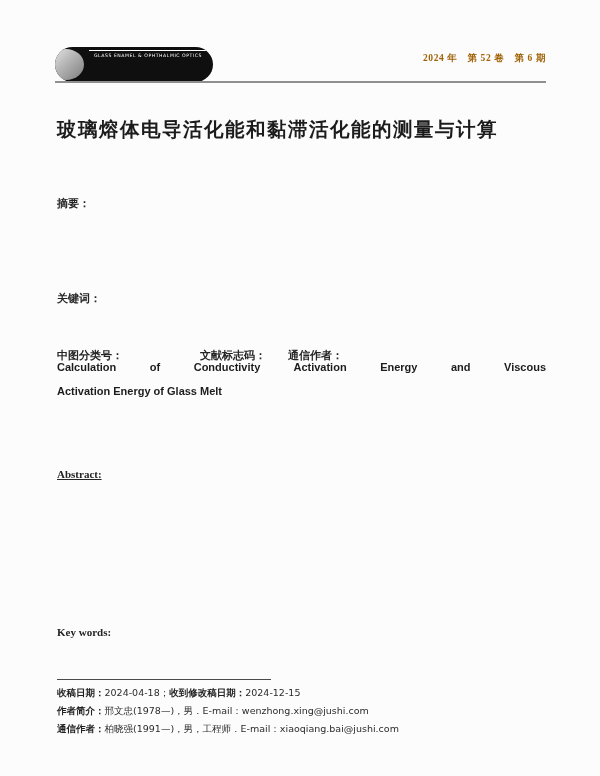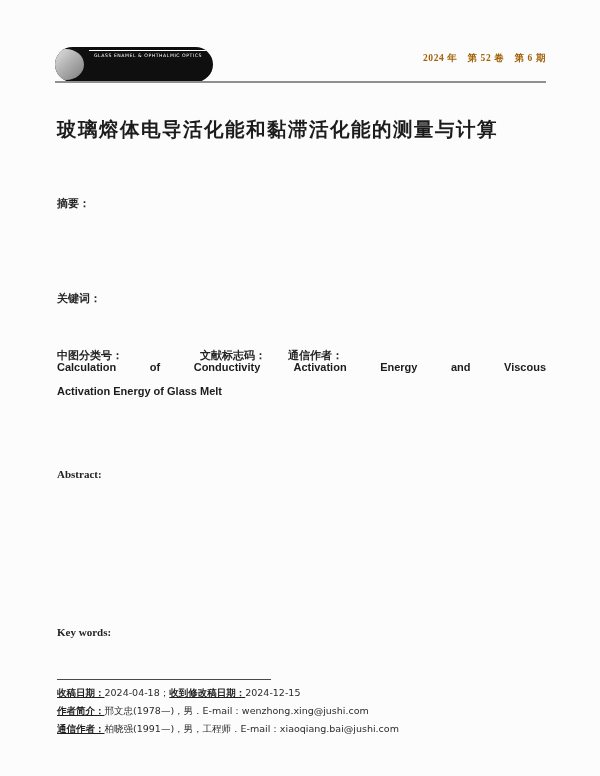--- a/index.html
+++ b/index.html
@@ -109,41 +109,41 @@
   .title-en-line1 { text-align: justify; text-align-last: justify; }
   .title-en-line2 { text-align: left; }
 
   .label-en {
     font-family: "Liberation Serif", serif;
     font-weight: 700;
     font-size: 11px;
     color: #242424;
     white-space: nowrap;
   }
-  .abstract-en-row { position: absolute; left: 57px; top: 468px; }
+  .abstract-en-row { position: absolute; left: 57px; top: 468px; text-decoration: underline; }
   .keywords-en-row { position: absolute; left: 57px; top: 626px; }
 
   
   .footnote-rule {
     position: absolute;
     left: 57px; top: 679px;
     width: 214px;
     height: 1px;
     background: #4a4a4a;
   }
   .footnote {
     position: absolute;
     left: 57px; top: 684px;
     width: 489px;
     font-size: 9.5px;
     line-height: 18.2px;
     color: #2b2b2b;
     white-space: nowrap;
   }
-  .footnote b { font-weight: 700; color: #1f1f1f; text-decoration: underline; }
+  .footnote b { font-weight: 700; color: #1f1f1f; }
 </style>
 </head>
 <body>
 
 <div class="page">
 
   <div class="logo">
     <div class="logo-ellipse"></div>
     <div class="logo-text">
       <div class="logo-subtitle">GLASS ENAMEL &amp; OPHTHALMIC OPTICS</div>

